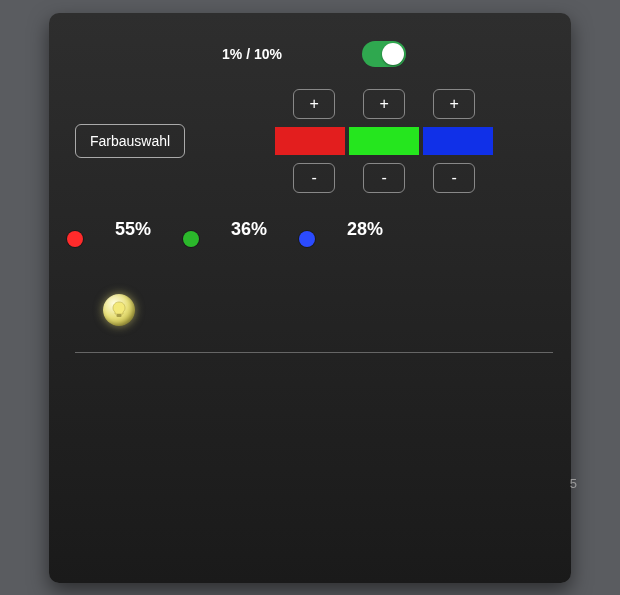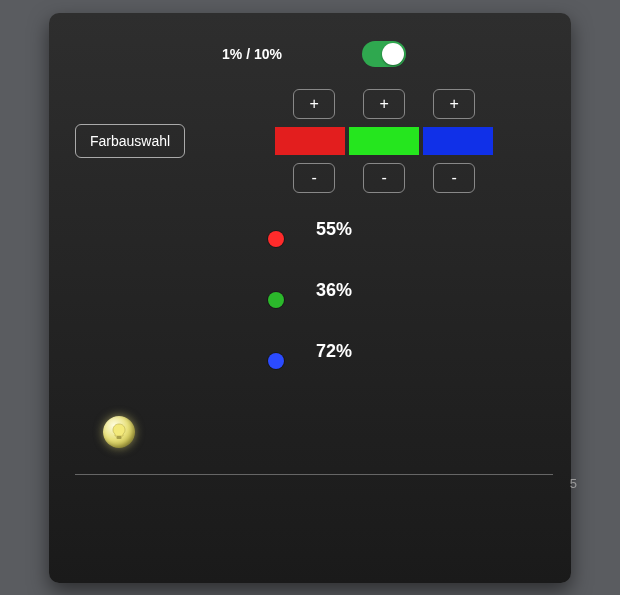--- a/index.html
+++ b/index.html
@@ -98,21 +98,21 @@
   }
   .swatch {
     width: 70px;
     height: 28px;
   }
 
   
   .sliders {
     margin-top: 36px;
     display: flex;
-    flex-direction: column;
+    flex-direction: row;
     gap: 40px;
     align-items: center;
   }
   .slider-row {
     display: flex;
     align-items: center;
     gap: 26px;
   }
   .slider-track {
     position: relative;
@@ -223,21 +223,21 @@
         <div class="slider-fill" style="width:75%;background:#1f7a1f"></div>
         <div class="slider-thumb" style="left:75%;background:#2bb82b"></div>
       </div>
       <div class="slider-value">36%</div>
     </div>
     <div class="slider-row">
       <div class="slider-track">
         <div class="slider-fill" style="width:85%;background:#1034d6"></div>
         <div class="slider-thumb" style="left:85%;background:#2b4bff"></div>
       </div>
-      <div class="slider-value">72%</div>
+      <div class="slider-value">28%</div>
     </div>
   </div>
 
   <div class="bulb-row">
     <div class="bulb">
       <svg width="16" height="18" viewBox="0 0 16 18">
         <path d="M8 1 C4 1 2 4 2 7 C2 9 3 10 4 11 L4 13 L12 13 L12 11 C13 10 14 9 14 7 C14 4 12 1 8 1 Z" fill="#f3e97a" stroke="#b8ad4c" stroke-width="0.6"></path>
         <rect x="5.5" y="13" width="5" height="3" rx="1" fill="#a79d48"></rect>
       </svg>
     </div>

